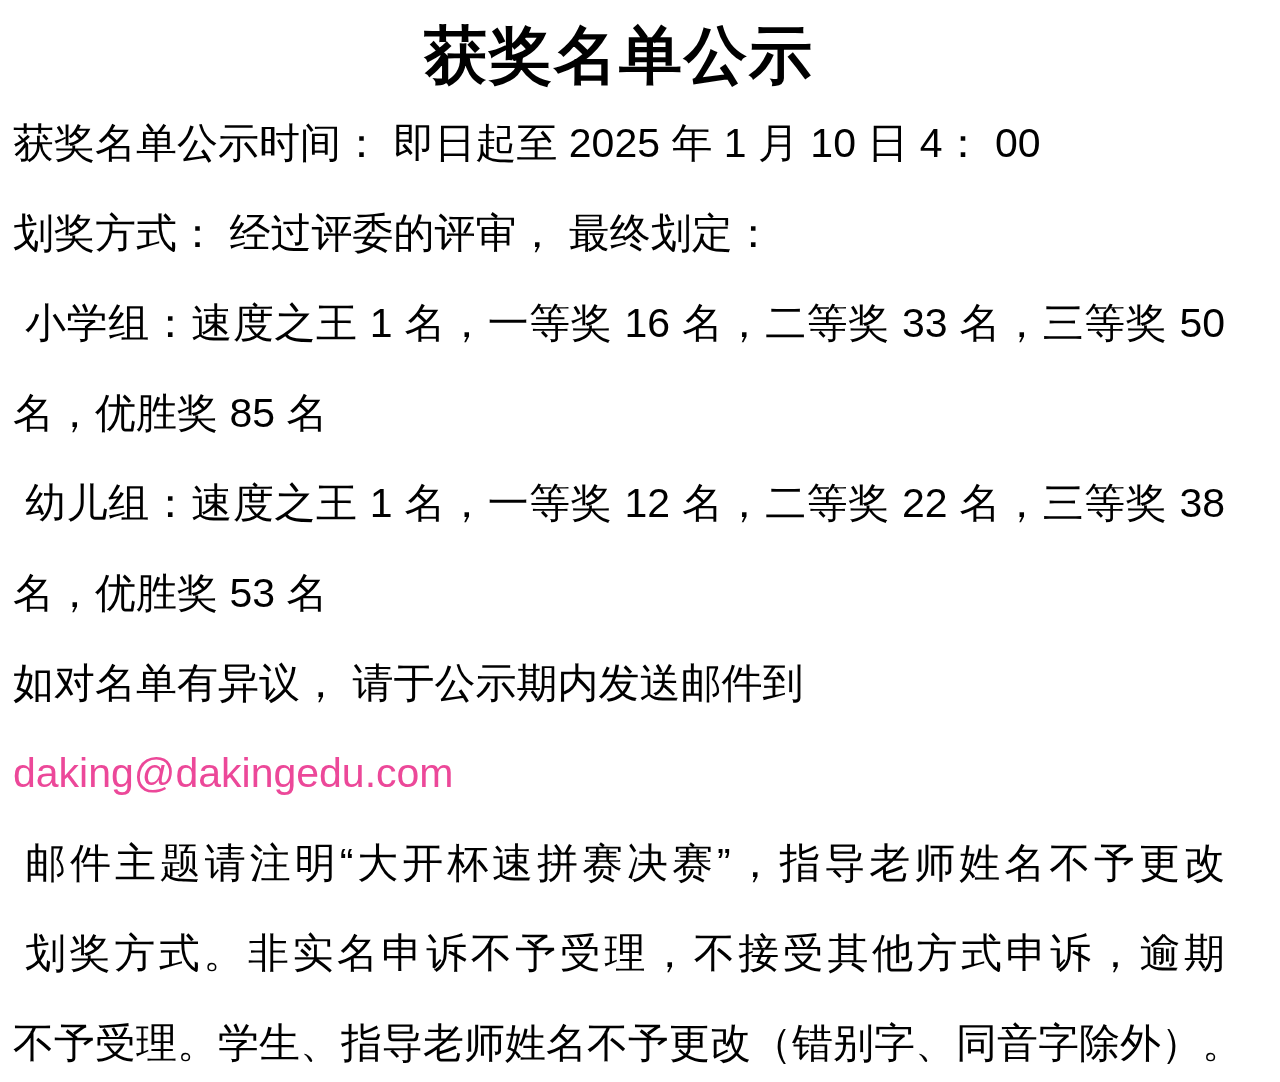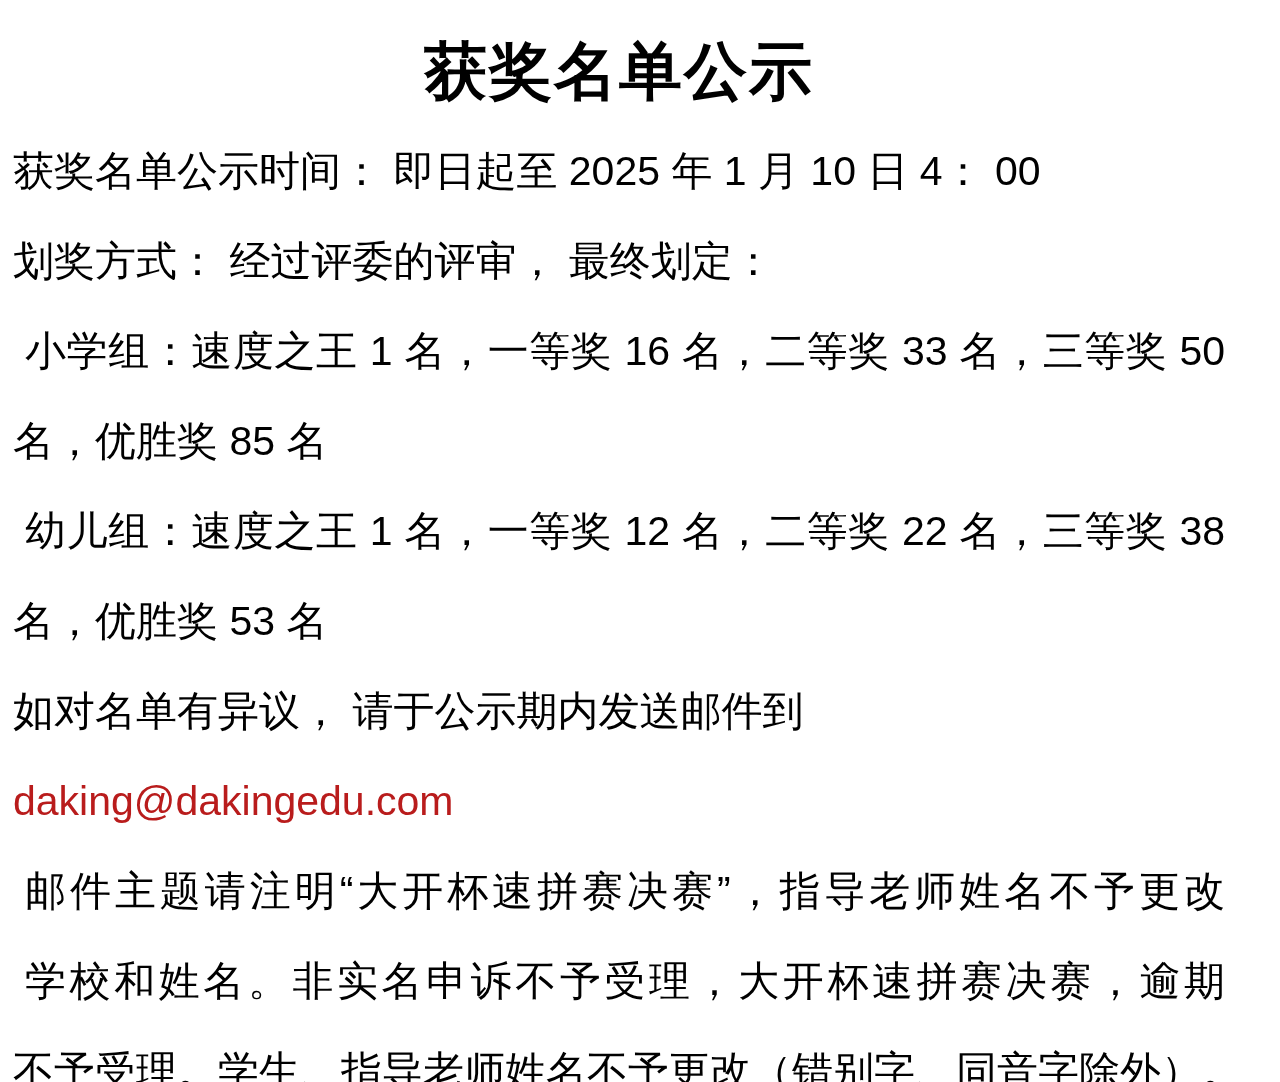--- a/index.html
+++ b/index.html
@@ -15,21 +15,21 @@
     height: 1082px;
     overflow: hidden;
     background: #ffffff;
     box-sizing: border-box;
     padding: 16px 55px 0 13px;
   }
   .title {
     font-size: 63px;
     font-weight: 700;
     line-height: 78px;
-    margin: 16px;
+    margin: 0;
     text-align: center;
     letter-spacing: 2px;
     white-space: nowrap;
   }
   .doc-body {
     margin-top: 4px;
     width: 1212px;
   }
   .line {
     font-size: 41px;
@@ -64,21 +64,21 @@
     <div class="line justify">小学组：速度之王 1 名，一等奖 16 名，二等奖 33 名，三等奖 50</div>
 
     <div class="line">名，优胜奖 85 名</div>
 
     <div class="line justify">幼儿组：速度之王 1 名，一等奖 12 名，二等奖 22 名，三等奖 38</div>
 
     <div class="line">名，优胜奖 53 名</div>
 
     <div class="line">如对名单有异议， 请于公示期内发送邮件到</div>
 
-    <a class="line email" style="color:#b91c1c">daking@dakingedu.com</a>
+    <a class="line email" style="color:#ec4899">daking@dakingedu.com</a>
 
     <div class="line justify">邮件主题请注明“大开杯速拼赛决赛”，指导老师姓名不予更改</div>
 
-    <div class="line justify">学校和姓名。非实名申诉不予受理，大开杯速拼赛决赛，逾期</div>
+    <div class="line justify">划奖方式。非实名申诉不予受理，不接受其他方式申诉，逾期</div>
 
     <div class="line">不予受理。学生、指导老师姓名不予更改（错别字、同音字除外）。</div>
   </div>
 </div>
 
 </body></html>

